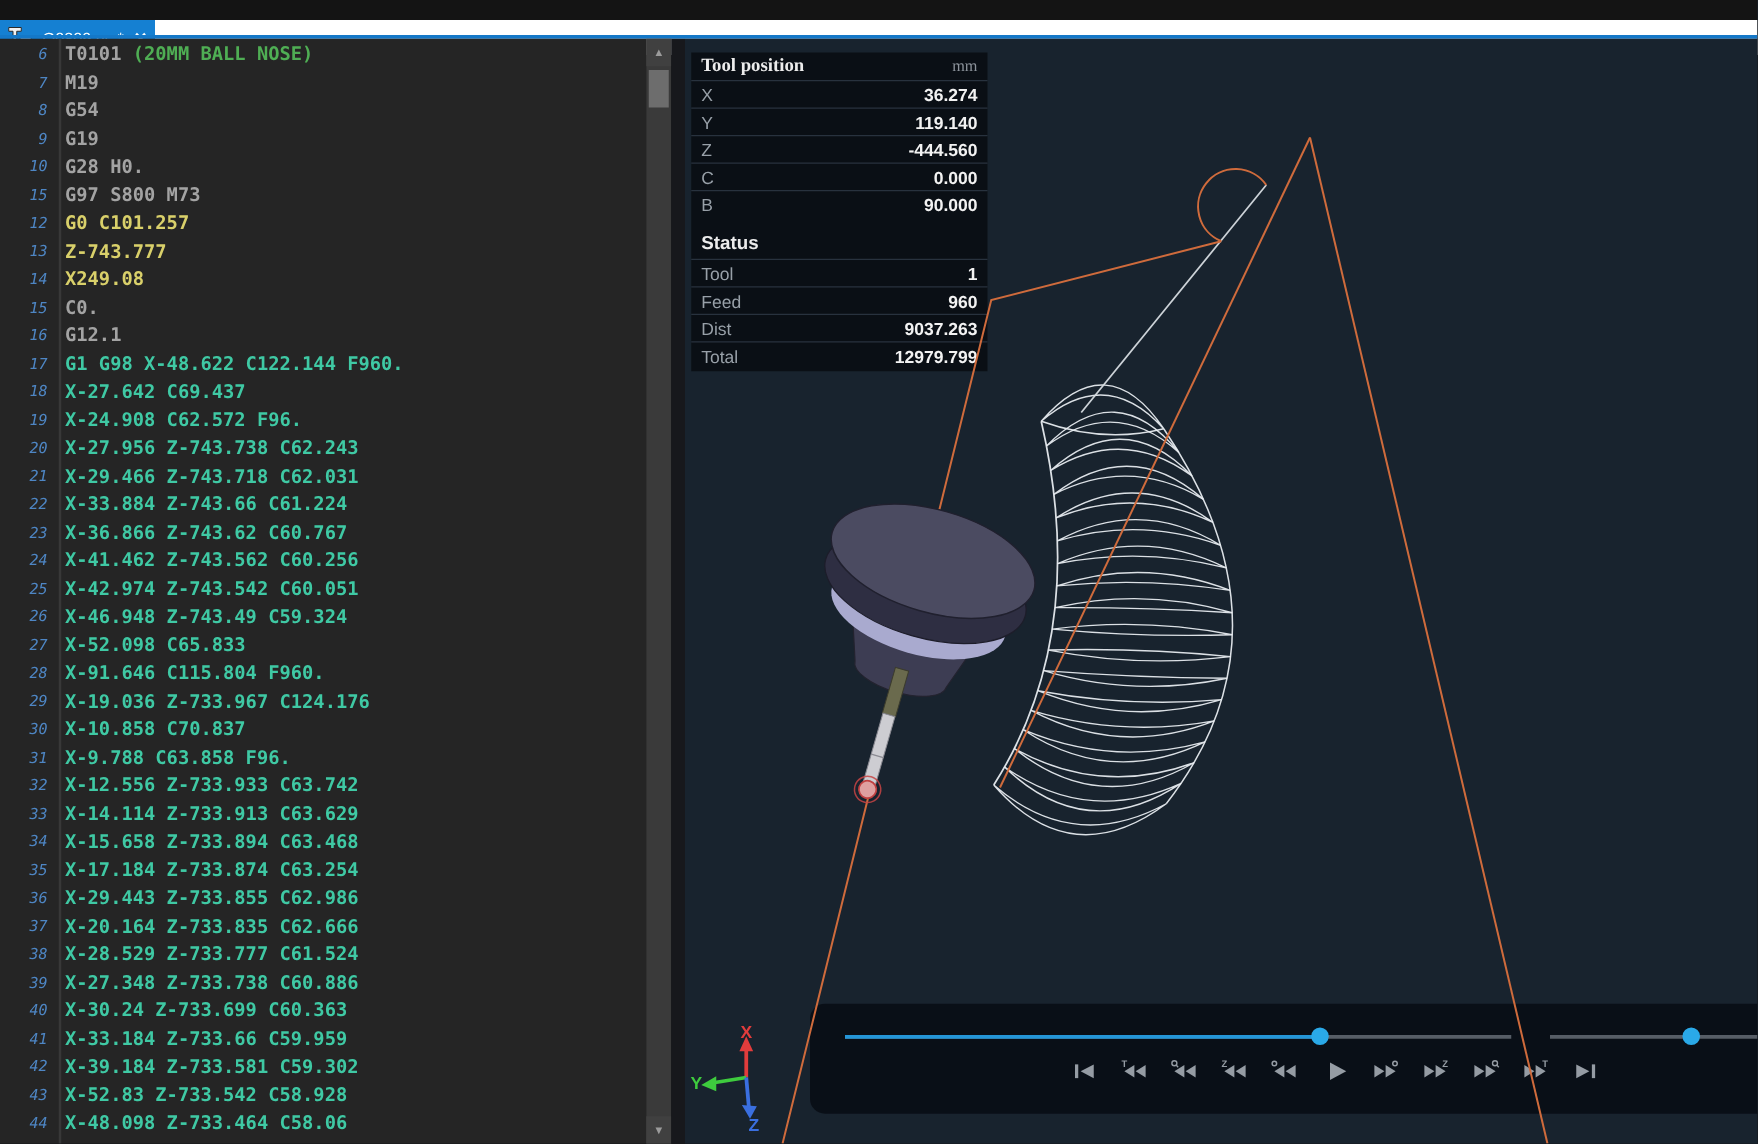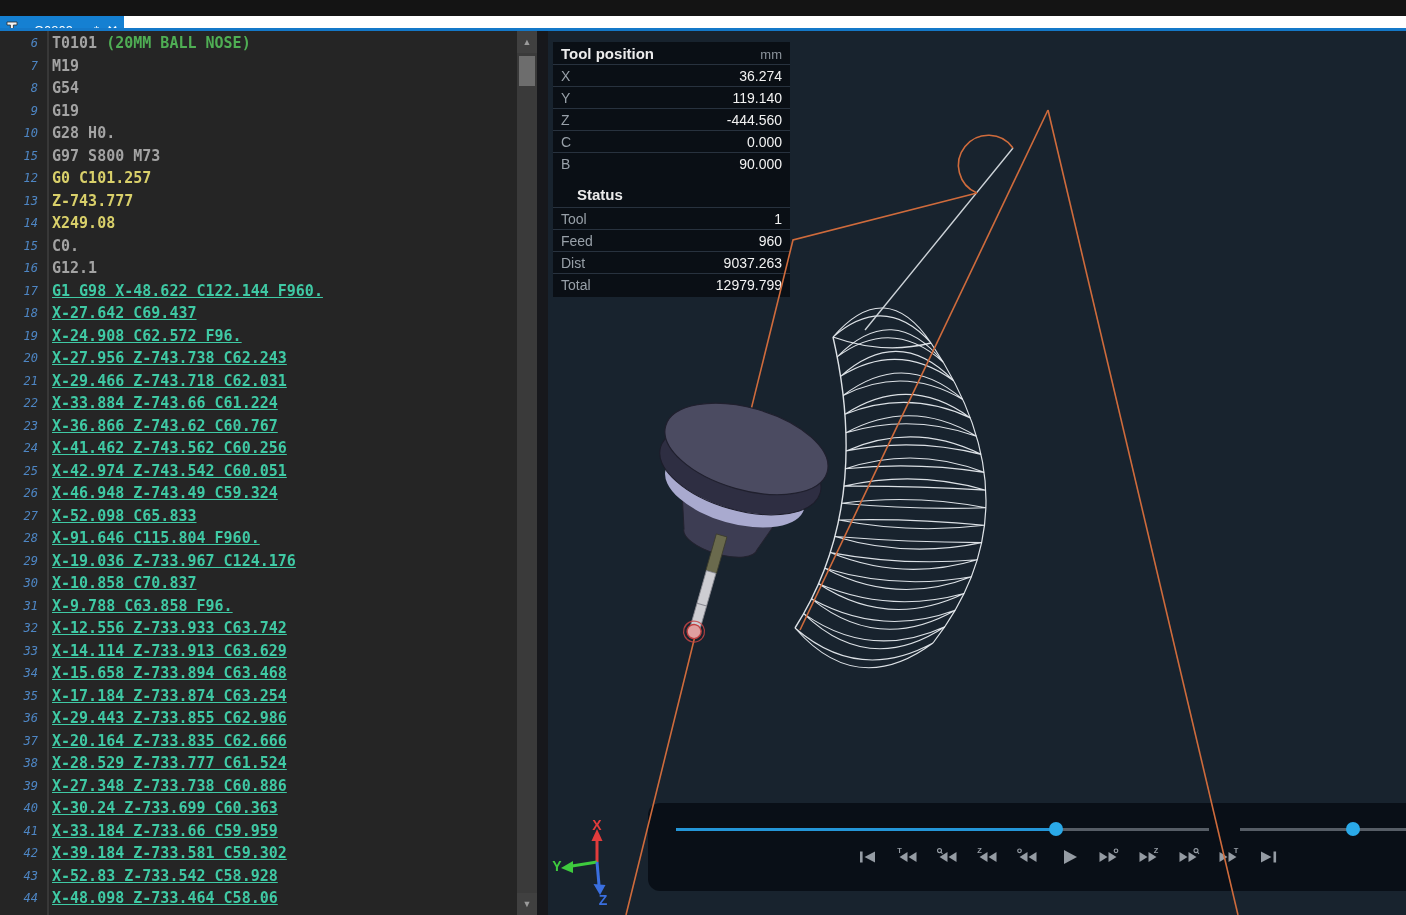--- a/index.html
+++ b/index.html
@@ -16,41 +16,41 @@
   .tab-close{color:#fff;font-size:13px;font-weight:bold;margin-left:2px;cursor:pointer;}
   .accent-line{position:absolute;left:0;top:28px;width:1406px;height:3px;background:#1478c8;}
   
   .editor{position:absolute;left:0;top:31px;width:517px;height:884px;background:#252525;overflow:hidden;}
   .gutter-sep{position:absolute;left:47px;top:0;width:2px;height:884px;background:#383838;}
   .code-lines{position:absolute;left:0;top:1px;width:100%;}
   .line{display:flex;height:22.5px;align-items:center;}
   .ln{width:38px;flex:none;text-align:right;padding-right:14px;color:#4e86c4;
       font:italic 12px "DejaVu Sans Mono",monospace;}
   .code{font:700 15px "DejaVu Sans Mono",monospace;white-space:pre;}
-  .w{color:#a3a3a3;} .y{color:#d9d06a;} .t{color:#3fc9a4;text-decoration:underline;} .c{color:#4fae54;}
+  .w{color:#a3a3a3;} .y{color:#d9d06a;} .t{color:#3fc9a4;} .c{color:#4fae54;}
   
   .sb{position:absolute;left:517px;top:31px;width:20px;height:884px;background:#3a3a3a;}
   .sb-btn{position:absolute;left:0;width:20px;height:22px;background:#404040;color:#9b9b9b;
           font-size:9px;text-align:center;line-height:22px;cursor:pointer;}
   .sb-up{top:0;} .sb-down{bottom:0;}
   .sb-thumb{position:absolute;left:2px;top:25px;width:16px;height:30px;background:#6d6d6d;cursor:pointer;}
   .pane-gap{position:absolute;left:537px;top:31px;width:11px;height:884px;background:#17181c;}
   
   .viewport{position:absolute;left:548px;top:31px;width:858px;height:884px;background:#18232e;overflow:hidden;}
   
   .hud{position:absolute;left:5px;top:11px;width:237px;background:rgba(9,13,19,0.9);
        padding-bottom:2px;z-index:1;}
-  .hud-header{display:flex;justify-content:space-between;align-items:baseline;padding:3px 8px 2px 8px;}
+  .hud-header{display:flex;justify-content:space-between;align-items:baseline;padding:3px 8px 2px 8px;font-family:Liberation Serif, serif;}
   .hud-title{color:#ececec;font-size:15px;font-weight:600;}
   .hud-unit{color:#8c939b;font-size:13px;}
   .hud-row{display:flex;justify-content:space-between;align-items:center;height:21px;
            padding:0 8px;border-top:1px solid #28323e;}
   .hud-label{color:#98a0a8;font-size:14px;}
-  .hud-value{color:#f2f2f2;font-size:14px;font-weight:400;}
-  .hud-section{padding:4px 8px 3px 24px;margin-top:8px;}
+  .hud-value{color:#f2f2f2;font-size:14px;font-weight:700;}
+  .hud-section{padding:4px 8px 3px 8px;margin-top:8px;}
   
   .playback{position:absolute;left:100px;top:772px;width:790px;height:88px;border-radius:12px;
             background:rgba(9,14,21,0.93);z-index:1;}
   .slider{position:absolute;height:14px;}
   .slider .track{position:absolute;left:0;right:0;top:6px;height:3px;background:#565d66;}
   .slider .fill{position:absolute;left:0;top:6px;height:3px;background:#2496d8;}
   .slider .thumb{position:absolute;top:0;width:14px;height:14px;border-radius:50%;background:#2aa9e8;cursor:pointer;}
   .transport{position:absolute;left:206px;top:43px;display:flex;gap:13px;}
   .tbtn{width:27px;height:22px;display:flex;align-items:center;justify-content:center;cursor:pointer;}
   .scene{position:absolute;left:0;top:0;z-index:5;pointer-events:none;}

